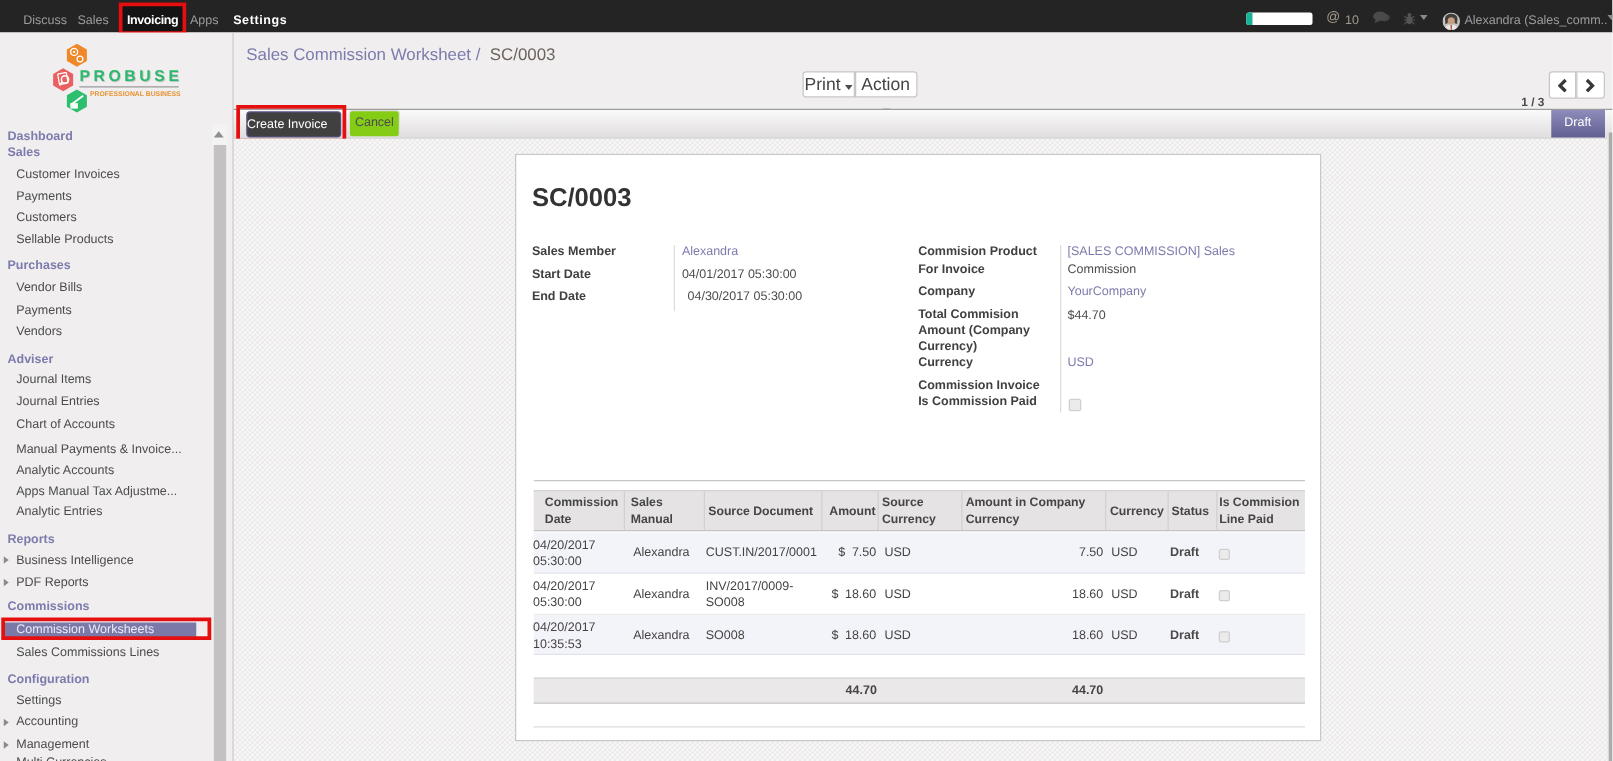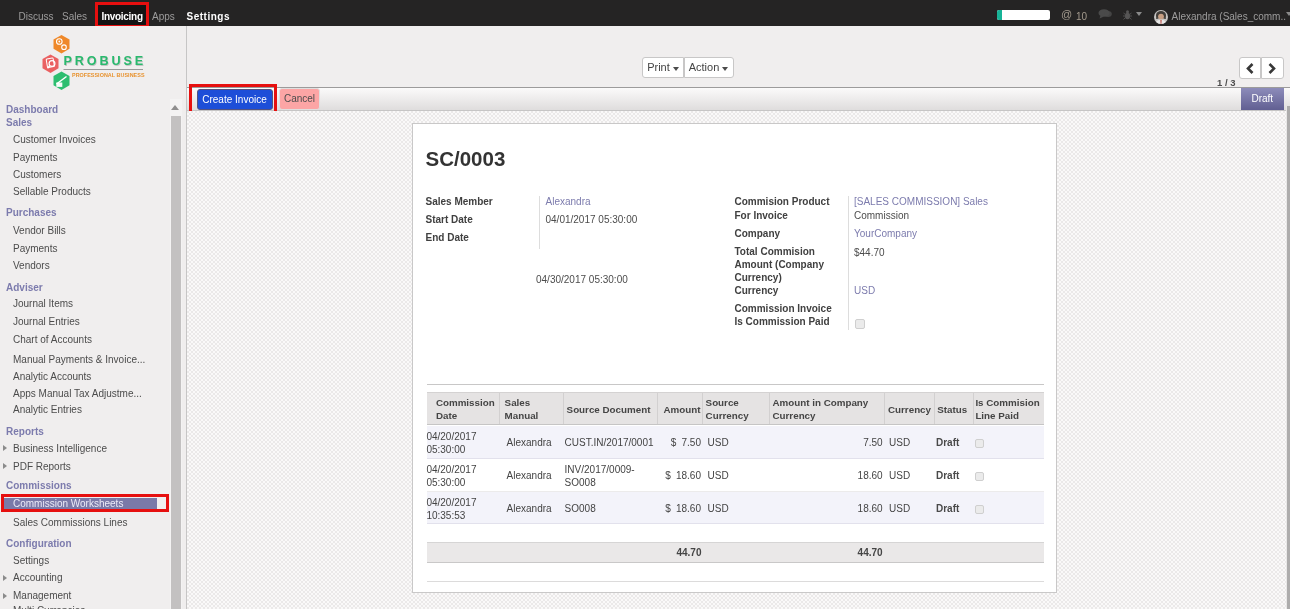--- a/index.html
+++ b/index.html
@@ -25,32 +25,32 @@
 #sarrup { position:absolute; left:171px; top:105px; width:0; height:0; border-left:4.5px solid transparent; border-right:4.5px solid transparent; border-bottom:5.5px solid #8f8e8e; }
 #selpurple { position:absolute; left:3.5px; top:498px; width:153.5px; height:12.5px; background:#7a79a8; }
 #seltext { position:absolute; left:13px; top:499px; font-size:10px; line-height:10px; color:#ecebf8; white-space:nowrap; }
 #selbox { position:absolute; left:0.5px; top:493.5px; width:168px; height:18px; border:3px solid #e60f0f; }
 
 
 #crumbbar { position:absolute; left:187px; top:26px; width:1103px; height:61px; background:#f0eeee; }
 #crumb { position:absolute; left:197px; top:37px; font-size:13.5px; line-height:14px; white-space:nowrap; }
 #crumb .b1 { color:#7c7bad; }
 #crumb .b2 { color:#6b635c; }
-.btn { position:absolute; background:#fff; border:1px solid #c8c7c7; font-size:11px; color:#444; text-align:center; }
+.btn { position:absolute; background:#fff; border:1px solid #c8c7c7; font-size:14px; color:#444; text-align:center; }
 #printbtn { left:642px; top:57px; width:42px; height:21px; line-height:19px; border-radius:3px 0 0 3px; }
 #actionbtn { left:683.5px; top:57px; width:50px; height:21px; line-height:19px; border-radius:0 3px 3px 0; }
 #pager { position:absolute; left:1217px; top:77px; font-size:9.5px; font-weight:bold; color:#4c4c4c; }
 #pgprev { left:1238.5px; top:57px; width:22.5px; height:21.5px; border-radius:3px 0 0 3px; }
 #pgnext { left:1260.5px; top:57px; width:23px; height:21.5px; border-radius:0 3px 3px 0; }
 
 
 #statusbar { position:absolute; left:187px; top:87px; width:1103px; height:24px; background:linear-gradient(#fbfafa,#dfdddd); border-top:1px solid #9c9b9b; border-bottom:1px solid #c6c5c5; }
-#createbtn { position:absolute; left:196.5px; top:88.5px; width:76px; height:21px; background:#1d4ed8; border:1px solid #55527f; border-radius:3px; color:#fff; font-size:10px; text-align:center; line-height:19px; white-space:nowrap; }
+#createbtn { position:absolute; left:196.5px; top:88.5px; width:76px; height:21px; background:#404040; border:1px solid #55527f; border-radius:3px; color:#fff; font-size:10px; line-height:19px; white-space:nowrap; }
 #createbox { position:absolute; left:188.5px; top:84px; width:88.5px; height:29.5px; border:3px solid #e60f0f; }
-#cancelbtn { position:absolute; left:279px; top:88px; width:41px; height:22px; background:#fca5a5; border:1px solid #e0dfdf; border-radius:3px; color:#4c4c4c; font-size:10px; text-align:center; line-height:20px; }
+#cancelbtn { position:absolute; left:279px; top:88px; width:41px; height:22px; background:#84cc16; border:1px solid #e0dfdf; border-radius:3px; color:#4c4c4c; font-size:10px; text-align:center; line-height:20px; }
 #draftlbl { position:absolute; left:1240.5px; top:88px; width:43.5px; height:22px; background:linear-gradient(#8d8cba,#615f92); color:#fff; font-size:10px; text-align:center; line-height:22px; }
 
 
 #workarea { position:absolute; left:187px; top:111px; width:1103px; height:498px; background-color:#ebe9e9;
   background-image:
     linear-gradient(45deg, rgba(255,255,255,0.75) 25%, transparent 25%, transparent 75%, rgba(255,255,255,0.75) 75%),
     linear-gradient(45deg, rgba(255,255,255,0.75) 25%, transparent 25%, transparent 75%, rgba(255,255,255,0.75) 75%);
   background-size:4px 4px; background-position:0 0, 2px 2px;
 }
 #mscroll { position:absolute; left:1285.5px; top:106px; width:4.5px; height:503px; background:#e8e7e7; }
@@ -177,20 +177,21 @@
 
   <span class="sitem" style="top:606px;">Multi Currencies</span>
   <div id="sscroll"></div>
   <div id="sarrup"></div>
   <div id="sthumb"></div>
   <div id="selpurple"></div>
   <span id="seltext">Commission Worksheets</span>
   <div id="selbox"></div>
 
   <div id="crumbbar"></div>
+  <div id="crumb"><span class="b1">Sales Commission Worksheet /&nbsp;</span><span class="b2"> SC/0003</span></div>
   <div class="btn" id="printbtn">Print <span class="caret" style="border-top-color:#4c4c4c;"></span></div>
   <div class="btn" id="actionbtn">Action <span class="caret" style="border-top-color:#4c4c4c;"></span></div>
   <span id="pager">1 / 3</span>
   <div class="btn" id="pgprev"><svg width="8" height="11" viewBox="0 0 8 11" style="margin-top:5px;">
         <polyline points="6.5,1 2,5.5 6.5,10" fill="none" stroke="#383838" stroke-width="2.6"></polyline>
       </svg></div>
   <div class="btn" id="pgnext"><svg width="8" height="11" viewBox="0 0 8 11" style="margin-top:5px;">
         <polyline points="1.5,1 6,5.5 1.5,10" fill="none" stroke="#383838" stroke-width="2.6"></polyline>
       </svg></div>
 
@@ -205,21 +206,21 @@
   <div id="mthumb"></div>
 
   <div id="sheet">
     <div id="title">SC/0003</div>
 
     <span class="t lbl" style="left:12.5px; top:73px;">Sales Member</span>
     <span class="t lnk" style="left:132.5px; top:73px;">Alexandra</span>
     <span class="t lbl" style="left:12.5px; top:91px;">Start Date</span>
     <span class="t" style="left:132.5px; top:91px;">04/01/2017 05:30:00</span>
     <span class="t lbl" style="left:12.5px; top:109px;">End Date</span>
-    <span class="t" style="left:123px; top:109px;margin-top:42px;">04/30/2017 05:30:00</span>
+    <span class="t" style="left:137px; top:109px;">04/30/2017 05:30:00</span>
     <div class="vsep" style="left:125.5px; top:72px; height:53px;"></div>
 
     <span class="t lbl" style="left:321.5px; top:73px;">Commision Product</span>
     <span class="t lbl" style="left:321.5px; top:87px;">For Invoice</span>
     <span class="t lnk" style="left:441px; top:73px;">[SALES COMMISSION] Sales</span>
     <span class="t" style="left:441px; top:87px;">Commission</span>
     <span class="t lbl" style="left:321.5px; top:105px;">Company</span>
     <span class="t lnk" style="left:441px; top:105px;">YourCompany</span>
     <span class="t lbl" style="left:321.5px; top:123px;">Total Commision</span>
     <span class="t lbl" style="left:321.5px; top:136px;">Amount (Company</span>

